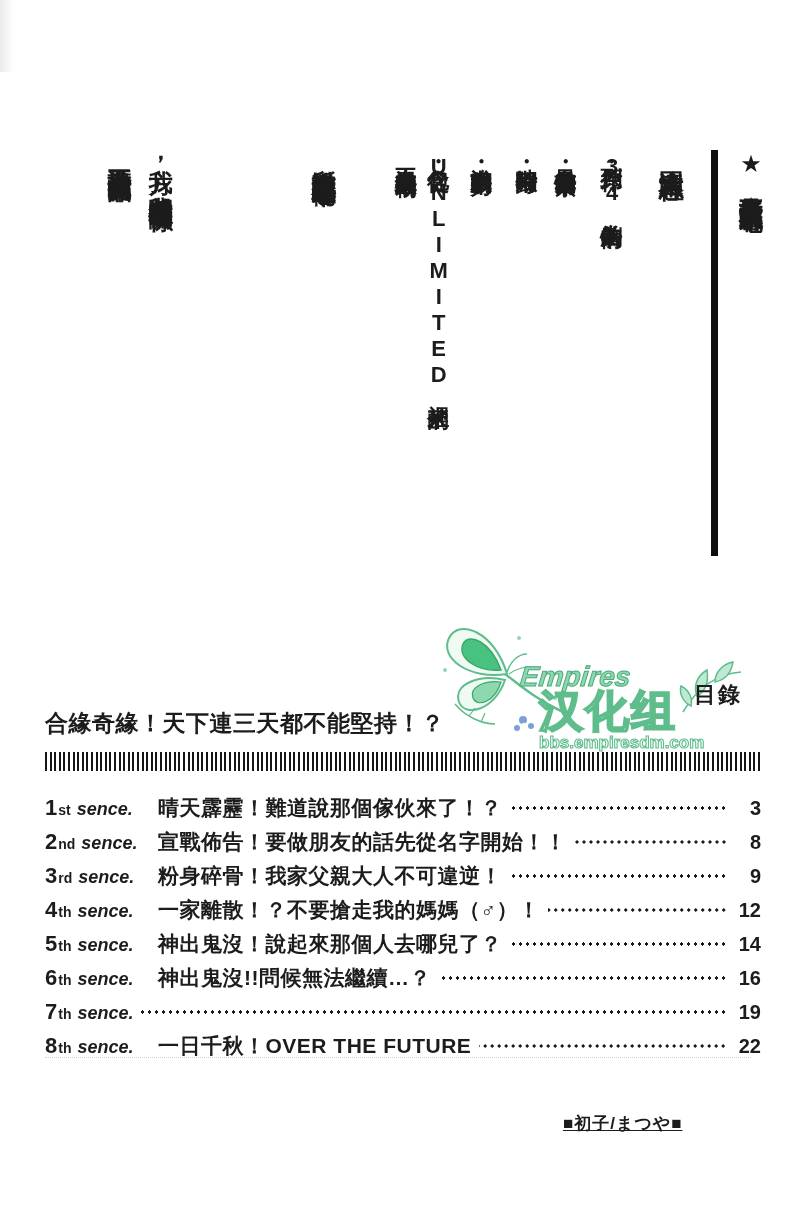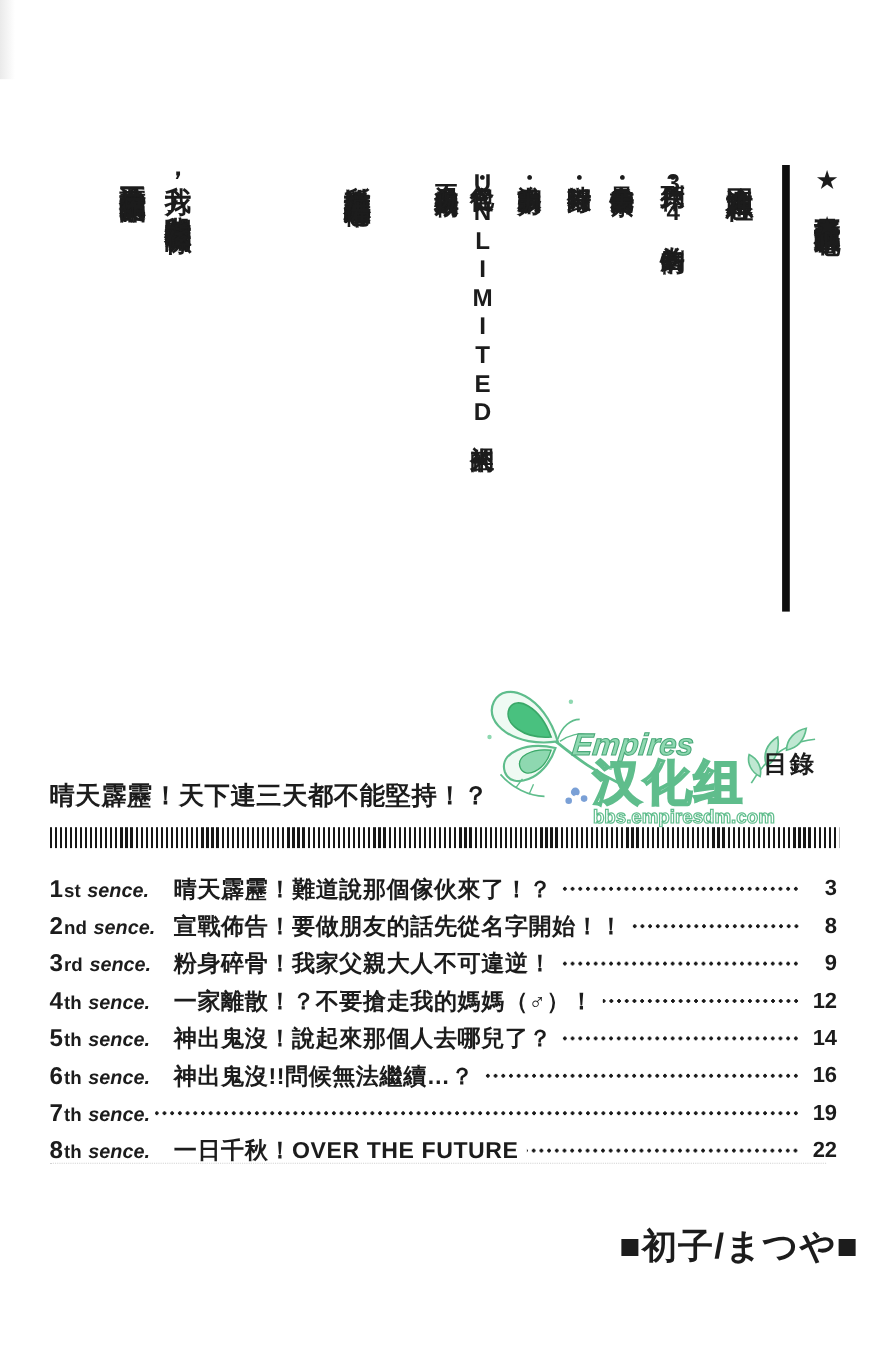--- a/index.html
+++ b/index.html
@@ -42,33 +42,33 @@
   .barcode{
     position:absolute;left:45px;top:752px;width:718px;height:19px;
     background:repeating-linear-gradient(90deg,#161616 0 2px,#ffffff 2px 4.6px);
   }
 
   
   .toc{position:absolute;left:45px;top:791px;width:716px;}
   .toc-row{display:flex;align-items:center;height:34px;}
   .ord{width:88px;flex:0 0 88px;display:inline-flex;align-items:baseline;white-space:nowrap;}
   .ord .num{font-size:22px;font-weight:700;}
-  .ord .suf{font-size:17px;font-weight:700;margin-left:1px;}
+  .ord .suf{font-size:14px;font-weight:700;margin-left:1px;}
   .ord .sence{font-size:18px;font-weight:700;margin-left:6px;font-style:italic;}
   .toc-title{font-size:21px;font-weight:700;letter-spacing:.5px;white-space:nowrap;margin-left:25px;}
   .leader{
     flex:1;height:14px;margin:0 4px 0 8px;min-width:20px;
     background-image:radial-gradient(circle,#1a1a1a 1.5px,transparent 1.8px);
     background-size:7px 14px;background-repeat:repeat-x;background-position:right center;
   }
   .pg{flex:0 0 30px;text-align:right;font-size:20px;font-weight:700;}
 
   .faint-rule{position:absolute;left:45px;top:1057px;width:706px;border-top:1px dotted #c6c6c6;opacity:.8;}
 
-  .credit{position:absolute;left:563px;top:1112px;font-size:32px;font-weight:700;letter-spacing:1px;}
+  .credit{position:absolute;left:563px;top:1112px;font-size:17px;font-weight:700;letter-spacing:1px;text-decoration:underline;}
 </style>
 </head>
 <body>
 
 <div class="smudge"></div>
 
 <div class="vblock">
   <p class="v-headline">★是好孩子的大家都來看一下吧★</p>
   <div class="v-divider"></div>
   <p class="v-intro">這本同人志裡</p>
@@ -110,21 +110,21 @@
   <text x="104" y="114" font-size="44" font-weight="bold" letter-spacing="2" fill="#ffffff" stroke="#5fbd8c" stroke-width="2">汉化组</text>
   <text x="104" y="136" font-size="17" font-weight="bold" fill="#ffffff" stroke="#5fbd8c" stroke-width="1.1">bbs.empiresdm.com</text>
   <g fill="#bfe8d2" stroke="#5fbd8c" stroke-width="1.5">
     <path d="M248,100 C262,76 282,62 306,60" fill="none"></path>
     <path d="M262,84 C258,74 262,64 272,58 C274,70 270,80 262,84 Z"></path>
     <path d="M280,70 C280,60 288,52 298,50 C296,62 290,68 280,70 Z"></path>
     <path d="M256,94 C248,90 244,82 246,74 C254,78 258,86 256,94 Z"></path>
   </g>
 </svg>
 
-<div class="doc-title">晴天霹靂！天下連三天都不能堅持！？</div>
+<div class="doc-title">合緣奇緣！天下連三天都不能堅持！？</div>
 <div class="section-label">目錄</div>
 <div class="barcode"></div>
 
 <div class="toc">
 
   <div class="toc-row">
     <span class="ord">
         <b class="num">1</b>
         <span class="suf">st</span>
         <span class="sence">sence.</span>

